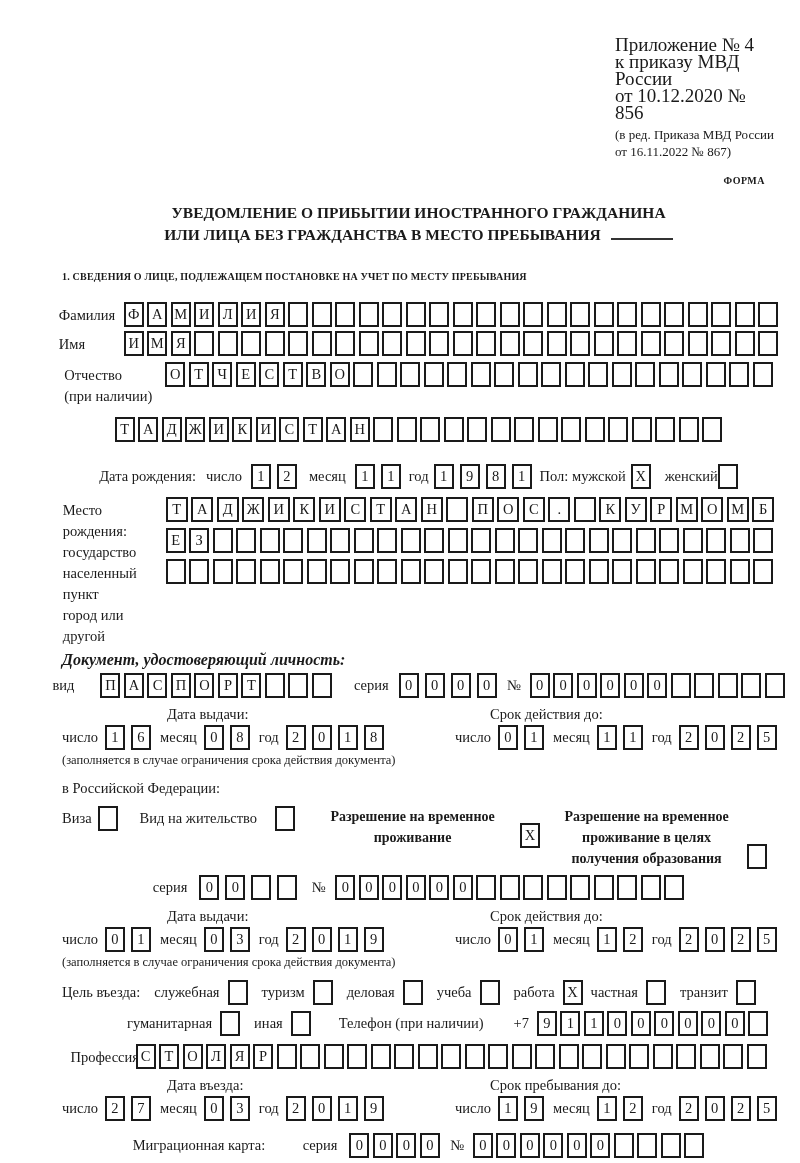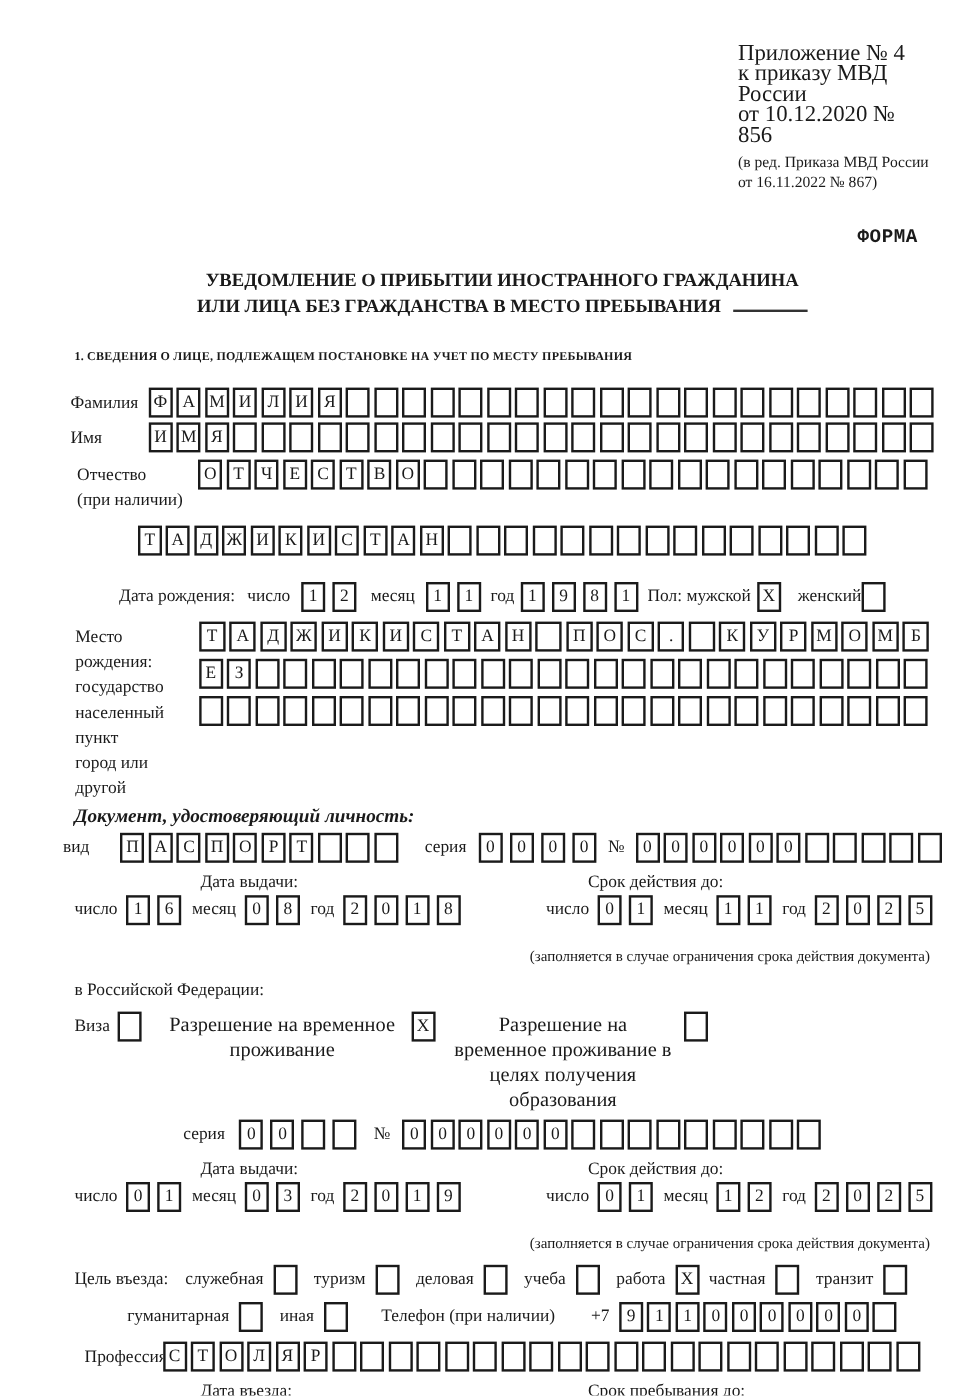--- a/index.html
+++ b/index.html
@@ -7,21 +7,21 @@
   body {
     width:800px; height:1163px;
     font-family:"Liberation Serif","DejaVu Serif",serif;
     color:#1a1a1a; overflow:hidden;
   }
   .page { width:800px; height:1163px; padding:36px 25px 0 62px; position:relative; }
 
   
   .appendix { margin-left:553px; font-size:19px; line-height:17px; }
   .edition  { margin-left:553px; margin-top:5px; font-size:13px; line-height:17px; }
-  .form-label { text-align:right; padding-right:10px; font-weight:bold; font-size:16px; margin-top:29px; letter-spacing:.5px;font-family:Liberation Mono, monospace; }
+  .form-label { text-align:right; padding-right:10px; font-weight:bold; font-size:10px; margin-top:15px; letter-spacing:.5px; }
 
   
   .title { margin-top:16px; text-align:center; font-weight:bold; font-size:15.5px; line-height:22px; }
   .blank-line { display:inline-block; width:62px; border-bottom:2px solid #333; height:14px; margin-left:10px; }
   .section-heading { margin-top:25px; font-weight:bold; font-size:10px; letter-spacing:.2px; white-space:nowrap; }
 
   
   .row { display:flex; align-items:flex-start;justify-content:center; }
   .lbl { font-size:14.5px; line-height:21px; flex:none; padding-top:3px; }
   .cells { display:flex; gap:3.5px; flex:none; }
@@ -48,26 +48,26 @@
   .dates-row { display:flex; }
   .date-col-left { width:360px; flex:none; }
   .date-col-right { flex:1; }
   .date-title { font-size:14.5px; }
   .date-title.left-indent { margin-left:105px; }
   .date-title.right-indent { margin-left:68px; }
   .date-line { display:flex; align-items:center; margin-top:2px; }
   .date-line.right-indent { margin-left:33px; }
   .date-line .inline-lbl { margin-right:7px; }
   .date-line .cells { margin-right:9px; }
-  .date-note { text-align:right; font-size:12.5px; margin-top:19px; }
+  .date-note { text-align:left; font-size:12.5px; margin-top:3px; }
 
   
   .opts-row { display:flex; align-items:flex-start; margin-top:6px; }
-  .opt { display:flex; align-items:flex-start; }
-  .opt-label-block { font-size:17px; text-align:center; line-height:21px; }
+  .opt { display:flex; align-items:flex-end; }
+  .opt-label-block { font-size:14px; text-align:center; line-height:21px;font-weight:bold; }
   .intro { font-size:14.5px; line-height:24px; }
 
   
   .purpose-line { display:flex; align-items:center; }
   .purpose-line .inline-lbl { margin-right:8px; }
   .purpose-line .cells { margin-right:14px; }
 </style>
 </head>
 <body>
 
@@ -440,20 +440,26 @@
     <div>в Российской Федерации:</div>
   </div>
 
   <div class="opts-row">
     <div class="opt">
       <span class="inline-lbl">Виза</span>
       <span class="cells" style="margin-left:6px">
           <span class="cell"></span>
         </span>
     </div>
+    <div class="opt" style="margin-left:22px">
+      <span class="inline-lbl">Вид на жительство</span>
+      <span class="cells" style="margin-left:18px">
+          <span class="cell"></span>
+        </span>
+    </div>
     <div class="opt" style="margin-left:20px">
       <span class="opt-label-block" style="width:195px">Разрешение на временное проживание</span>
       <span class="cells" style="margin-left:10px">
           <span class="cell">X</span>
         </span>
     </div>
     <div class="opt" style="margin-left:14px">
       <span class="opt-label-block" style="width:185px">Разрешение на временное проживание в целях получения образования</span>
       <span class="cells" style="margin-left:8px">
           <span class="cell"></span>
@@ -564,21 +570,21 @@
     <span class="inline-lbl">частная</span>
     <span class="cells">
         <span class="cell"></span>
       </span>
     <span class="inline-lbl">транзит</span>
     <span class="cells">
         <span class="cell"></span>
       </span>
   </div>
 
-  <div class="purpose-line mt6" style="margin-left:44px">
+  <div class="purpose-line mt6" style="margin-left:65px">
     <span class="inline-lbl">гуманитарная</span>
     <span class="cells">
         <span class="cell"></span>
       </span>
     <span class="inline-lbl">иная</span>
     <span class="cells" style="margin-right:28px">
         <span class="cell"></span>
       </span>
     <span class="inline-lbl" style="margin-right:30px">Телефон (при наличии)</span>
     <span class="inline-lbl" style="margin-right:8px">+7</span>

